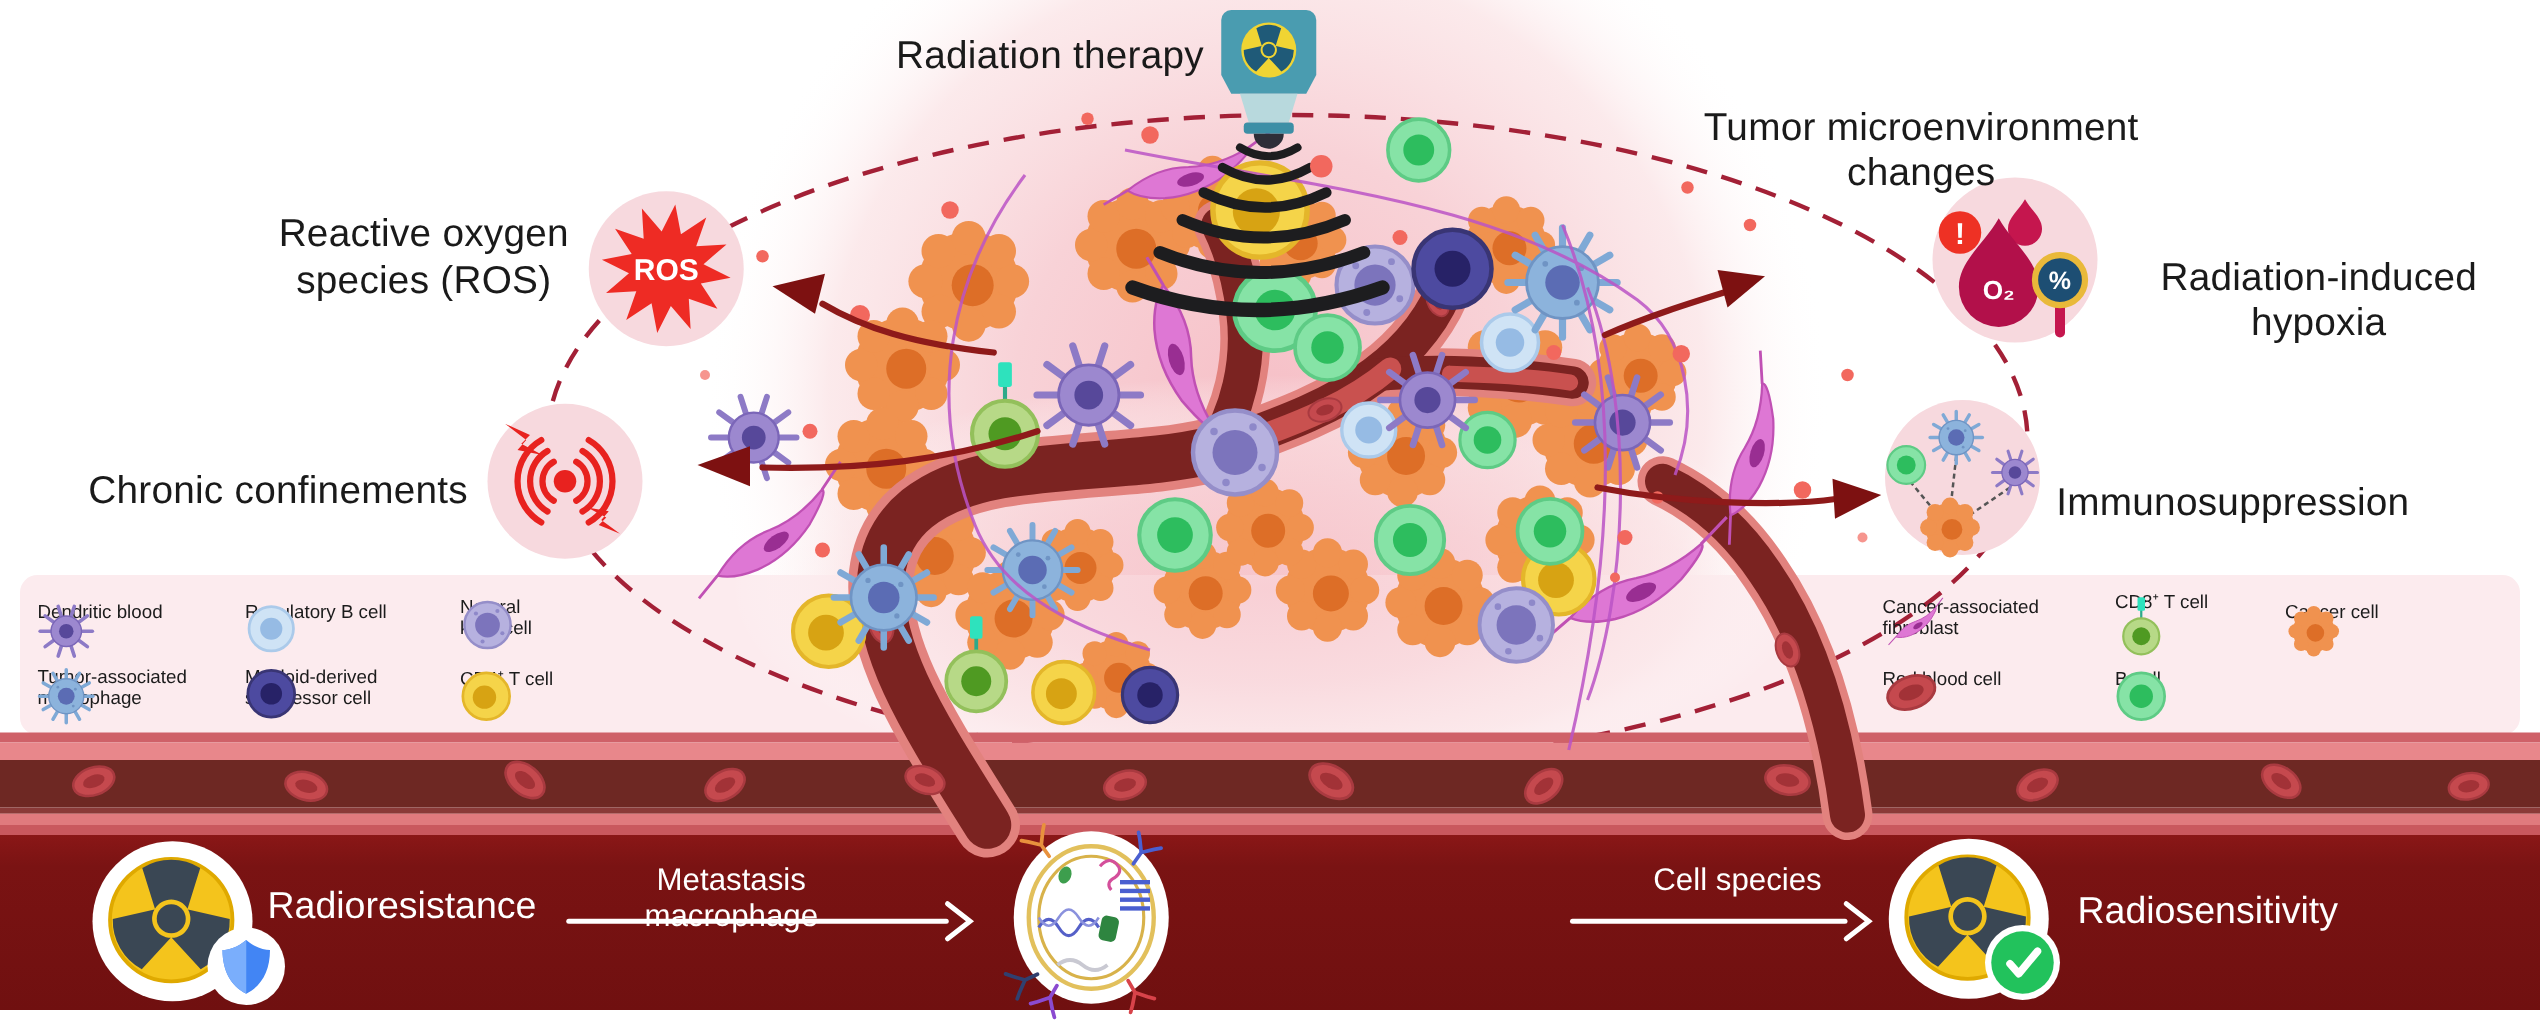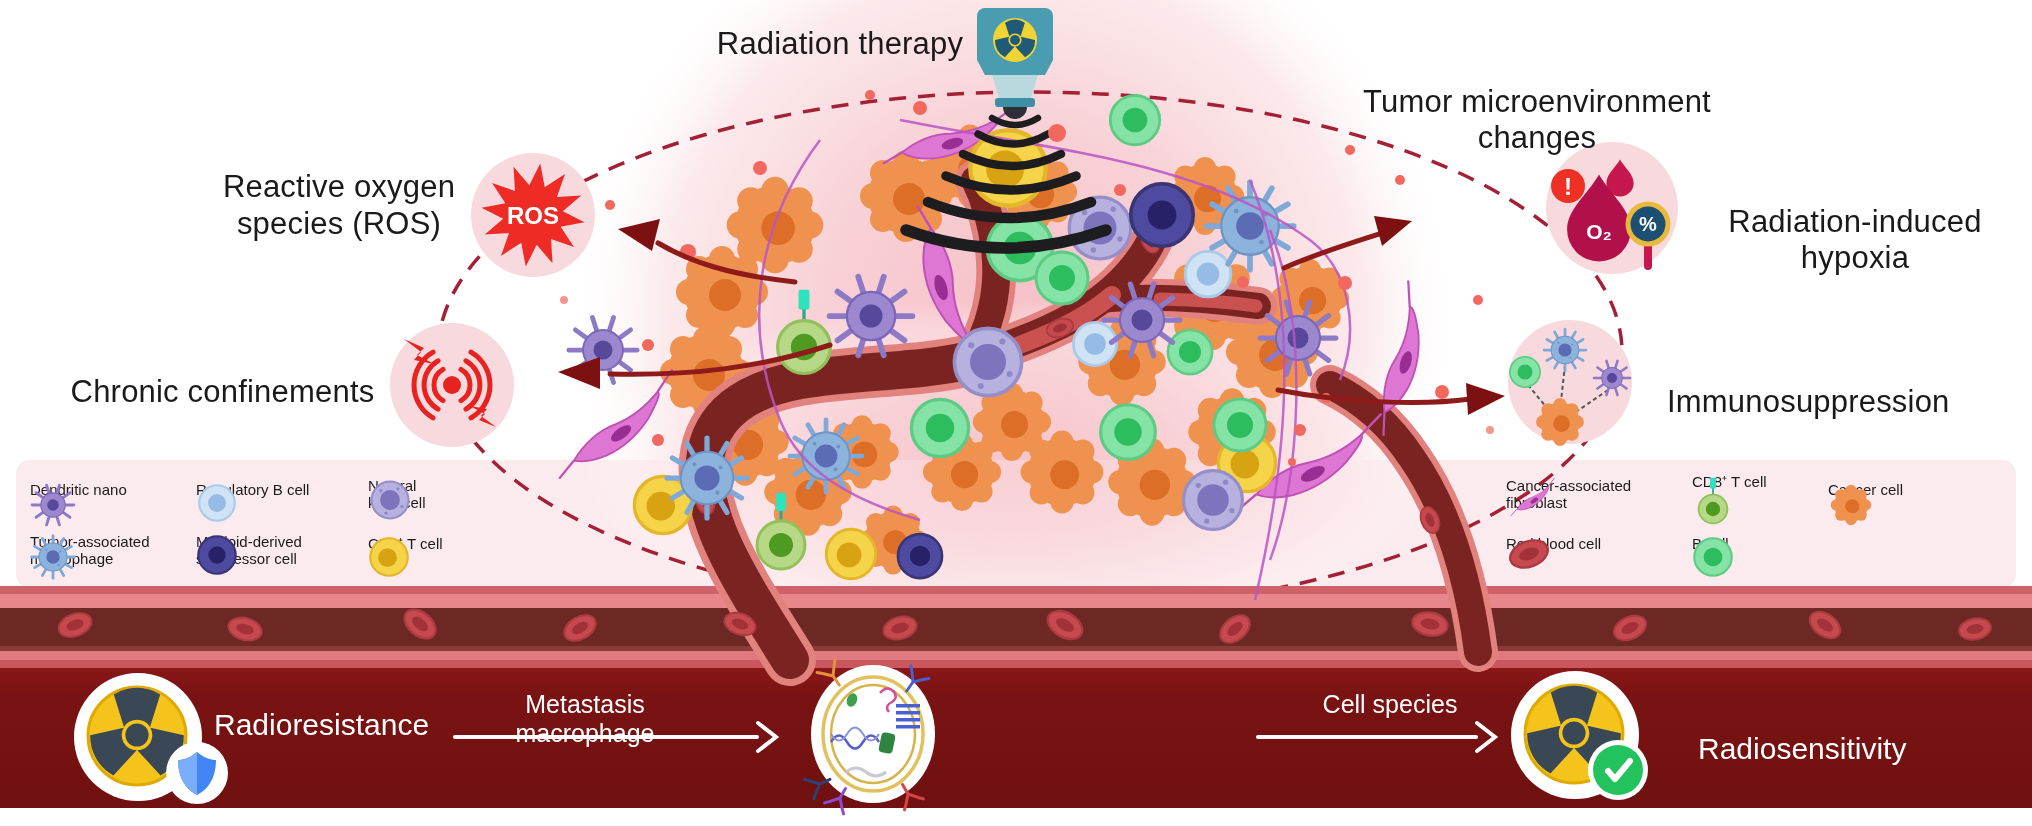--- a/index.html
+++ b/index.html
@@ -421,28 +421,28 @@
 <div class="lbl big ctr" style="left:700px;top:26px;width:280px;">Radiation therapy</div>
 
 <div class="lbl big ctr" style="left:1362px;top:84px;width:350px;">Tumor microenvironment changes</div>
 
 <div class="lbl big ctr" style="left:213px;top:168px;width:252px;line-height:1.2;">Reactive oxygen species (ROS)</div>
 
 <div class="lbl big ctr" style="left:25px;top:374px;width:395px;">Chronic confinements</div>
 
 <div class="lbl big ctr" style="left:1700px;top:204px;width:310px;">Radiation-induced hypoxia</div>
 
-<div class="lbl big ctr" style="left:1645px;top:384px;width:250px;margin-left:22px;">Immunosuppression</div>
+<div class="lbl big ctr" style="left:1645px;top:384px;width:250px;">Immunosuppression</div>
 
 <div>
   <div class="legend-item" style="left:30px;top:482px;">
     <svg width="46" height="46" viewBox="-23 -23 46 46">
           <use href="#cell-dendritic" transform="scale(0.58)"></use>
         </svg>
-    <span class="li-label nowrap">Dendritic nano</span>
+    <span class="li-label nowrap">Dendritic blood</span>
   </div>
   <div class="legend-item" style="left:196px;top:482px;">
     <svg width="42" height="42" viewBox="-21 -21 42 42">
           <use href="#cell-regb" transform="scale(0.74)"></use>
         </svg>
     <span class="li-label nowrap">Regulatory B cell</span>
   </div>
   <div class="legend-item" style="left:368px;top:478px;">
     <svg width="44" height="44" viewBox="-22 -22 44 44">
           <use href="#cell-nk" transform="scale(0.66)"></use>
@@ -496,15 +496,15 @@
     <svg width="42" height="42" viewBox="-21 -21 42 42">
           <use href="#cell-b" transform="scale(0.72)"></use>
         </svg>
     <span class="li-label nowrap">B cell</span>
   </div>
 </div>
 
 <div class="lbl white fbig" style="left:214px;top:708px;width:240px;">Radioresistance</div>
 <div class="lbl white fsm ctr" style="left:460px;top:690px;width:250px;">Metastasis macrophage</div>
 <div class="lbl white fsm ctr" style="left:1290px;top:690px;width:200px;">Cell species</div>
-<div class="lbl white fbig" style="left:1662px;top:732px;width:320px;margin-left:36px;">Radiosensitivity</div>
+<div class="lbl white fbig" style="left:1662px;top:712px;width:320px;">Radiosensitivity</div>
 
 </div>
 
 </body></html>

